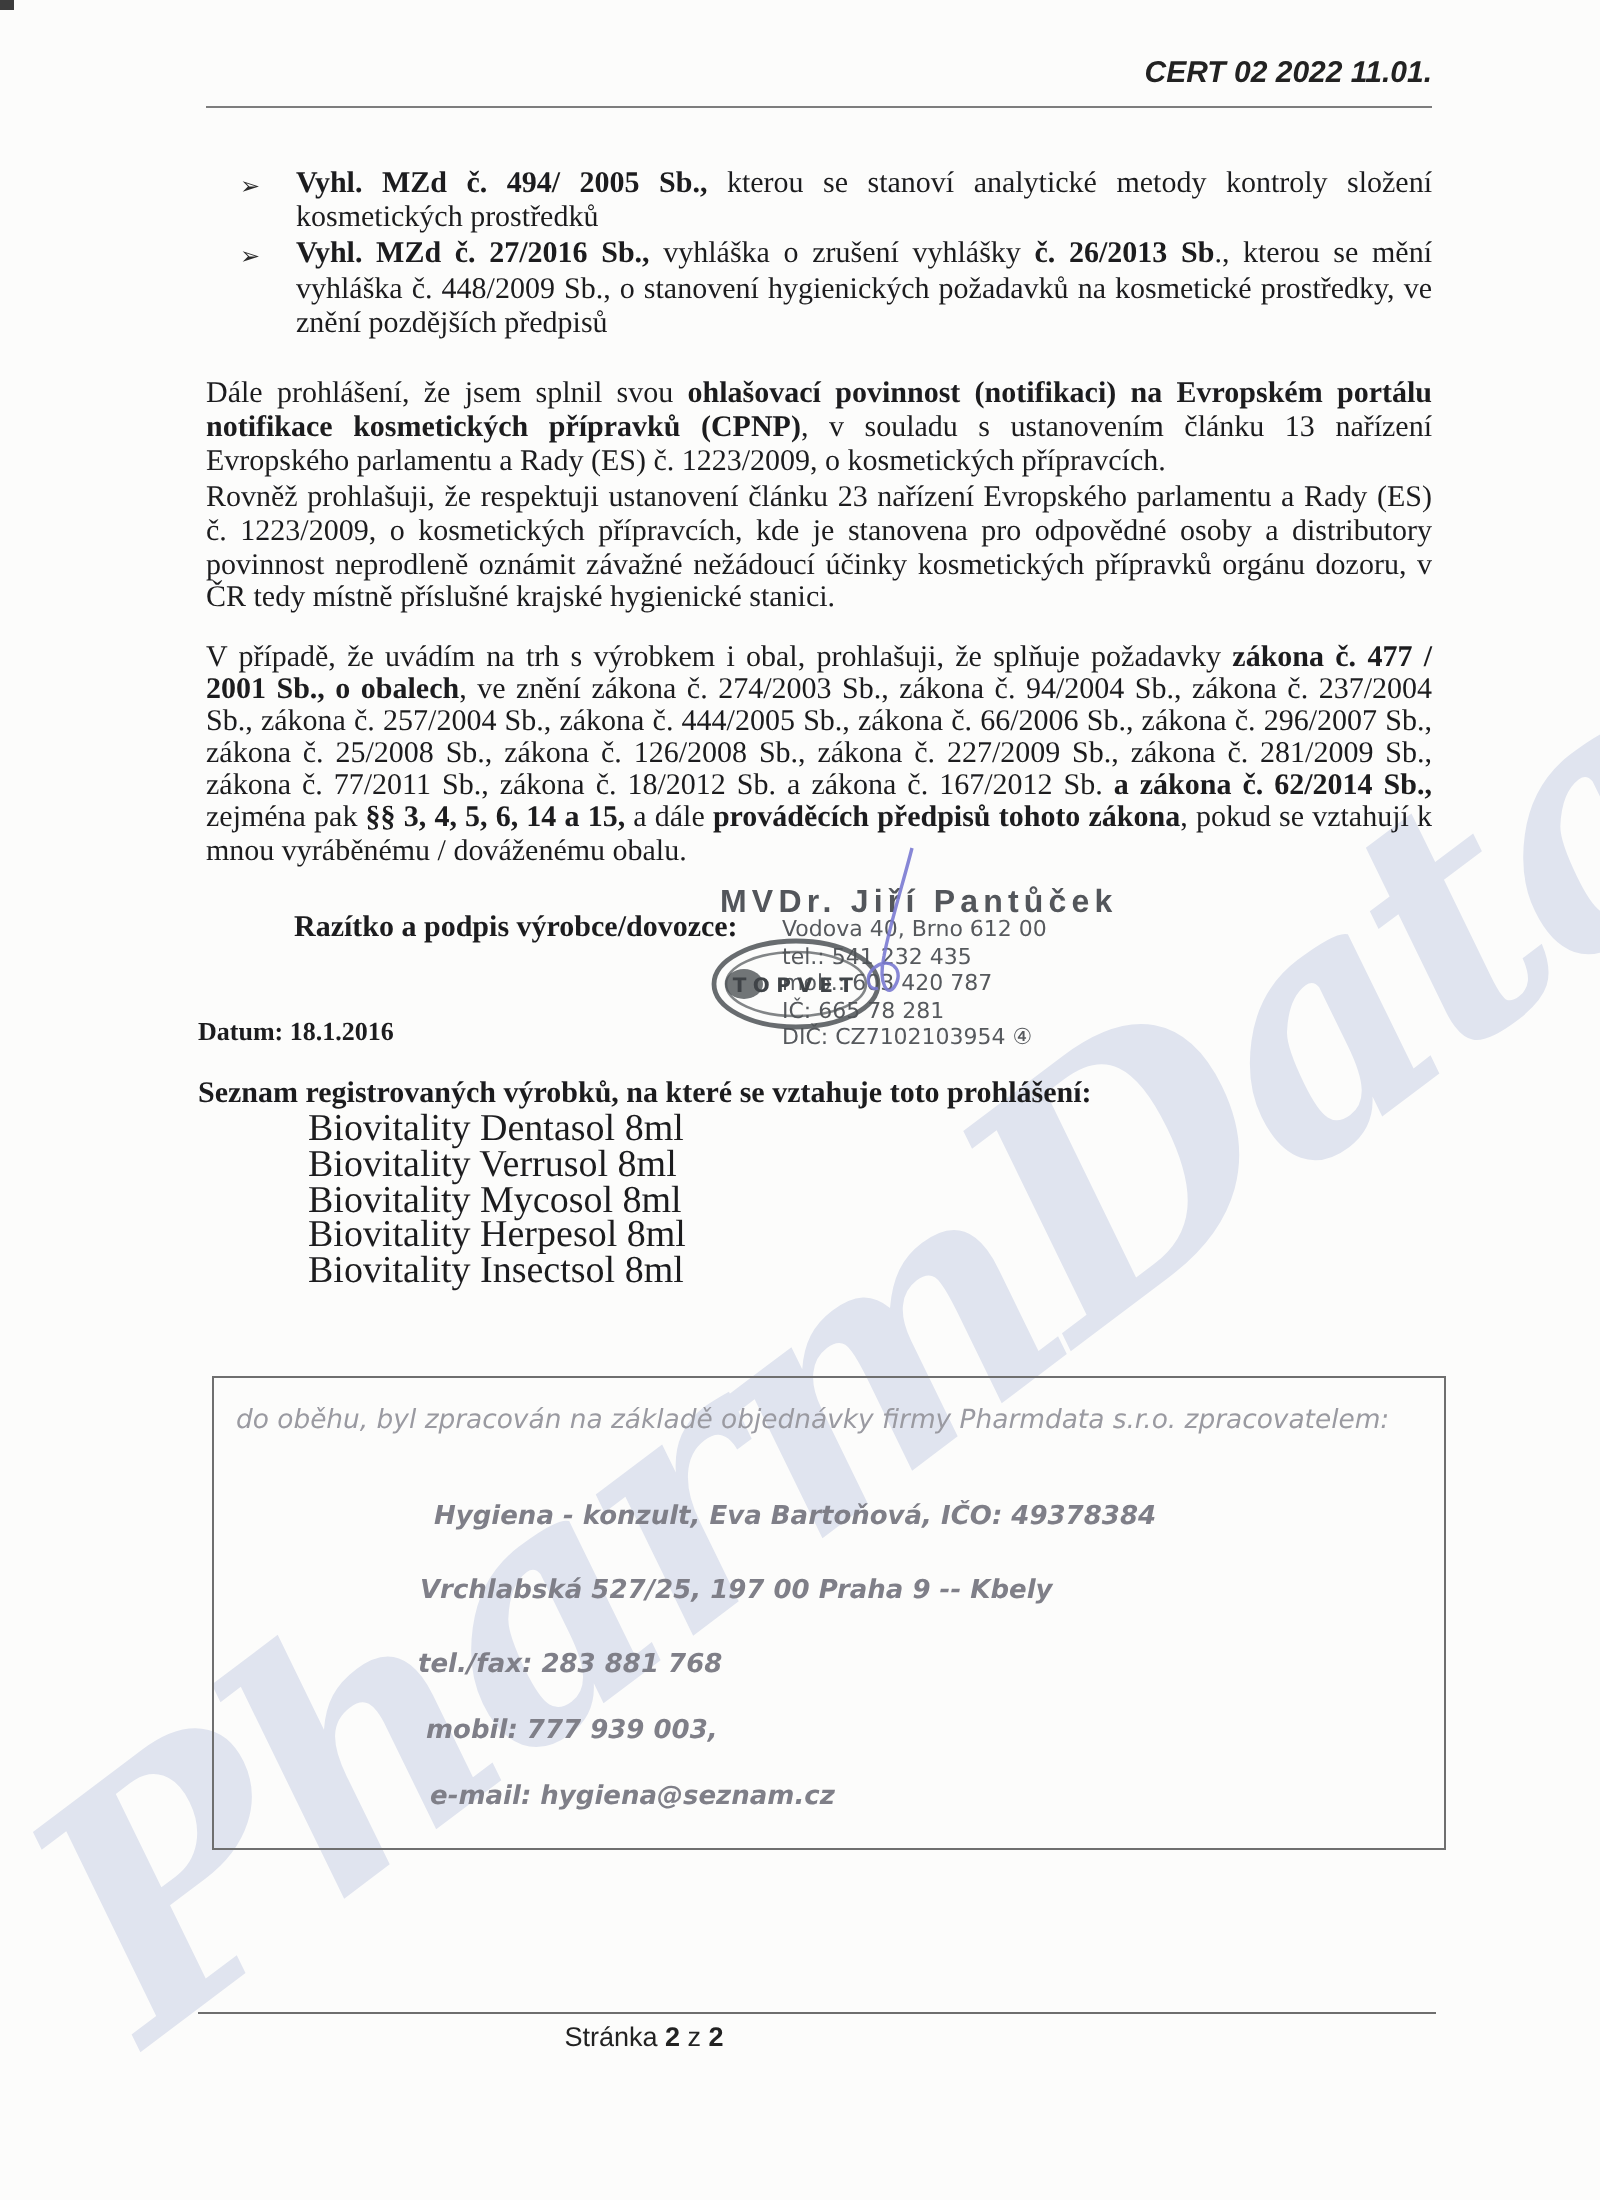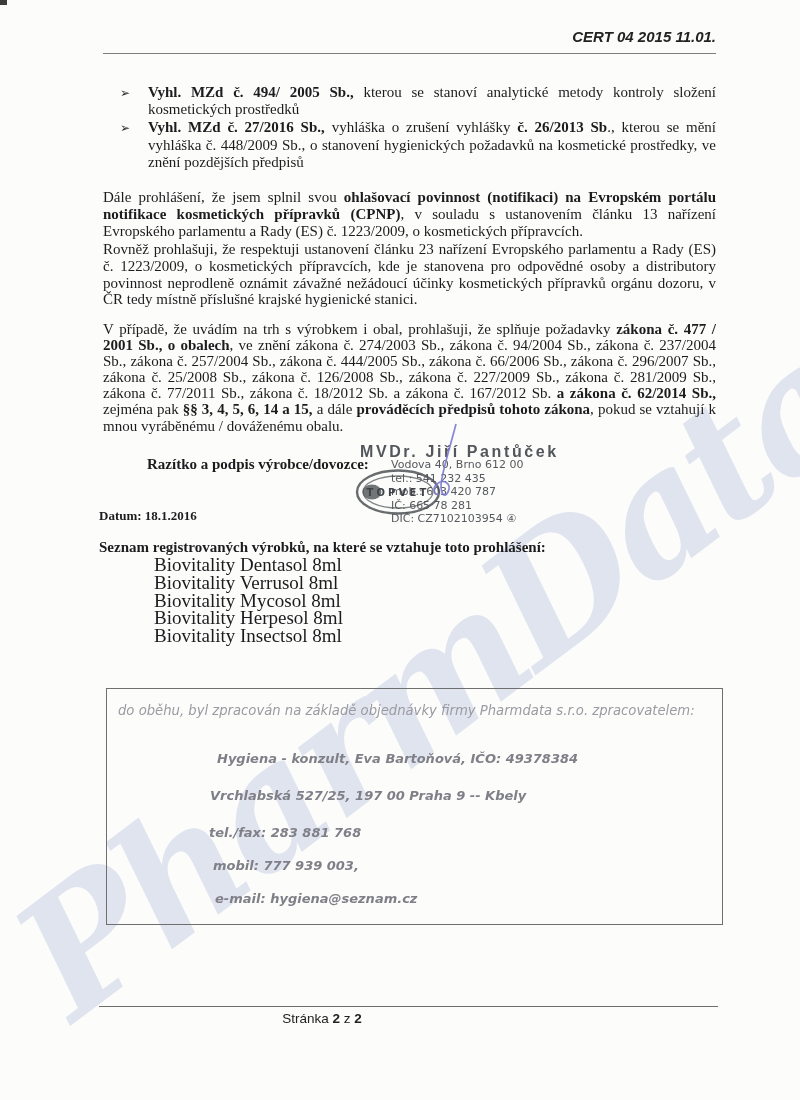--- a/index.html
+++ b/index.html
@@ -59,21 +59,21 @@
 </head>
 <body>
 
 <div id="page">
 
   <div id="watermark">PharmData s.r.o.</div>
 
   <div id="content">
     <div class="corner-speck"></div>
 
-    <div class="header-ref">CERT 04 2015 11.01.</div>
+    <div class="header-ref">CERT 02 2022 11.01.</div>
     <div class="header-rule"></div>
 
     <div id="bullets" class="bodytxt">
       <div class="bullet-row">
         <span class="bullet-glyph">➢</span>
         <span class="bullet-text"><span class="b">Vyhl. MZd č. 494/ 2005 Sb., </span><span>kterou se stanoví analytické metody kontroly složení kosmetických prostředků</span></span>
       </div>
       <div class="bullet-row">
         <span class="bullet-glyph">➢</span>
         <span class="bullet-text"><span class="b">Vyhl. MZd č. 27/2016 Sb., </span><span>vyhláška o zrušení vyhlášky </span><span class="b">č. 26/2013 Sb</span><span>., kterou se mění vyhláška č. 448/2009 Sb., o stanovení hygienických požadavků na kosmetické prostředky, ve znění pozdějších předpisů</span></span>

